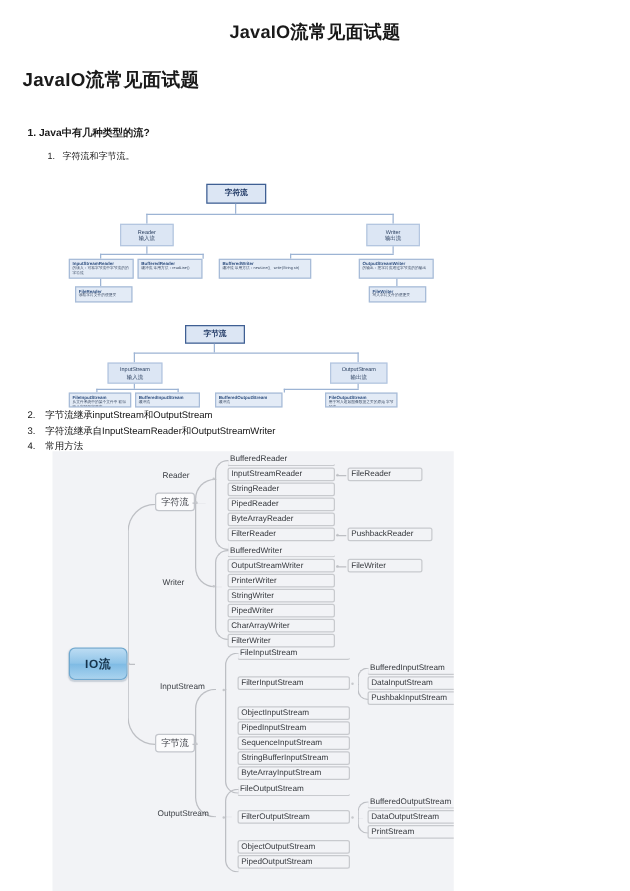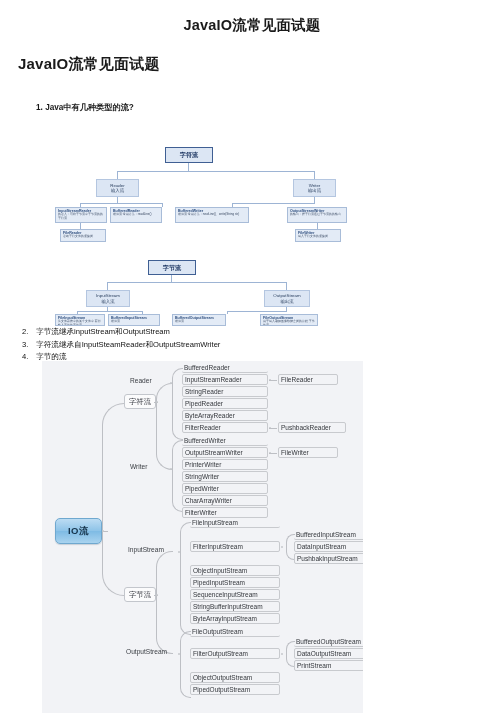--- a/index.html
+++ b/index.html
@@ -2,21 +2,21 @@
 <html><head>
 <meta charset="utf-8">
 <style>
   html,body{margin:0;padding:0;background:#ffffff;}
   body{width:504px;height:713px;overflow:hidden;font-family:"Liberation Sans","DejaVu Sans",sans-serif;color:#1a1a1a;}
   .page{position:relative;width:504px;height:713px;}
 
   .doc-title{text-align:center;font-size:14.5px;font-weight:bold;margin:16px 0 0 0;letter-spacing:.2px;}
   .h2{font-size:15px;font-weight:bold;margin:20px 0 0 18px;letter-spacing:.2px;}
 
-  .qlist{margin:22px 0 0 14px;padding:0 0 0 22px;list-style:none;}
+  .qlist{margin:22px 0 0 0;padding:0 0 0 22px;list-style:none;}
   .q-item{font-size:8.2px;font-weight:bold;margin:0 0 4px 0;}
   .sublist{list-style:none;margin:6px 0 0 0;padding:0 0 0 16px;}
   .sub-item{font-size:7.2px;font-weight:normal;color:#222;}
 
   .ol2{list-style:none;margin:0;padding:0 0 0 22px;}
   .ol2 li{font-size:7.6px;margin-bottom:2.6px;color:#111;}
   .num{display:inline-block;width:12px;}
 
   
   .flowdiag{position:relative;margin:0 auto;}
@@ -57,20 +57,25 @@
 
   <div class="doc-title">JavaIO流常见面试题</div>
   <div class="h2">JavaIO流常见面试题</div>
 
   <ul class="qlist">
     <li>
       <span class="q-item">
         <span>1.</span>
         <span>Java中有几种类型的流?</span>
       </span>
+      <ul class="sublist">
+        <li class="sub-item">
+          <span class="num">1.</span><span>字符流和字节流。</span>
+        </li>
+      </ul>
     </li>
   </ul>
 
   <div class="flowdiag" style="position:absolute;left:55px;top:131px;width:292px;height:95px;">
     <div class="fd-node root" style="left:110px;top:0px;width:48px;height:16px;">字符流</div>
 
     <div class="fd-line" style="left:133px;top:16px;width:1px;height:8px;"></div>
     <div class="fd-line" style="left:62px;top:24px;width:198px;height:1px;"></div>
     <div class="fd-line" style="left:62px;top:24px;width:1px;height:8px;"></div>
     <div class="fd-line" style="left:259px;top:24px;width:1px;height:8px;"></div>
@@ -174,21 +179,21 @@
     <li>
       <span class="num">2.</span>
       <span>字节流继承inputStream和OutputStream</span>
     </li>
     <li>
       <span class="num">3.</span>
       <span>字符流继承自InputSteamReader和OutputStreamWriter</span>
     </li>
     <li>
       <span class="num">4.</span>
-      <span>字节的流</span>
+      <span>常用方法</span>
     </li>
   </ol>
 
   <div class="mindmap" style="left:42px;top:345px;width:321px;height:368px;">
 
     <div class="mm-center" style="left:13px;top:157px;width:47px;height:26px;">IO流</div>
 
     <div class="mm-curve" style="left:60px;top:42px;width:22px;height:128px;border-top-left-radius:22px;border-bottom-left-radius:0;border-bottom:0;"></div>
     <div class="mm-curve" style="left:60px;top:170px;width:22px;height:64px;border-bottom-left-radius:22px;border-top:0;"></div>
     <div class="mm-h" style="left:60px;top:170px;width:6px;"></div>

